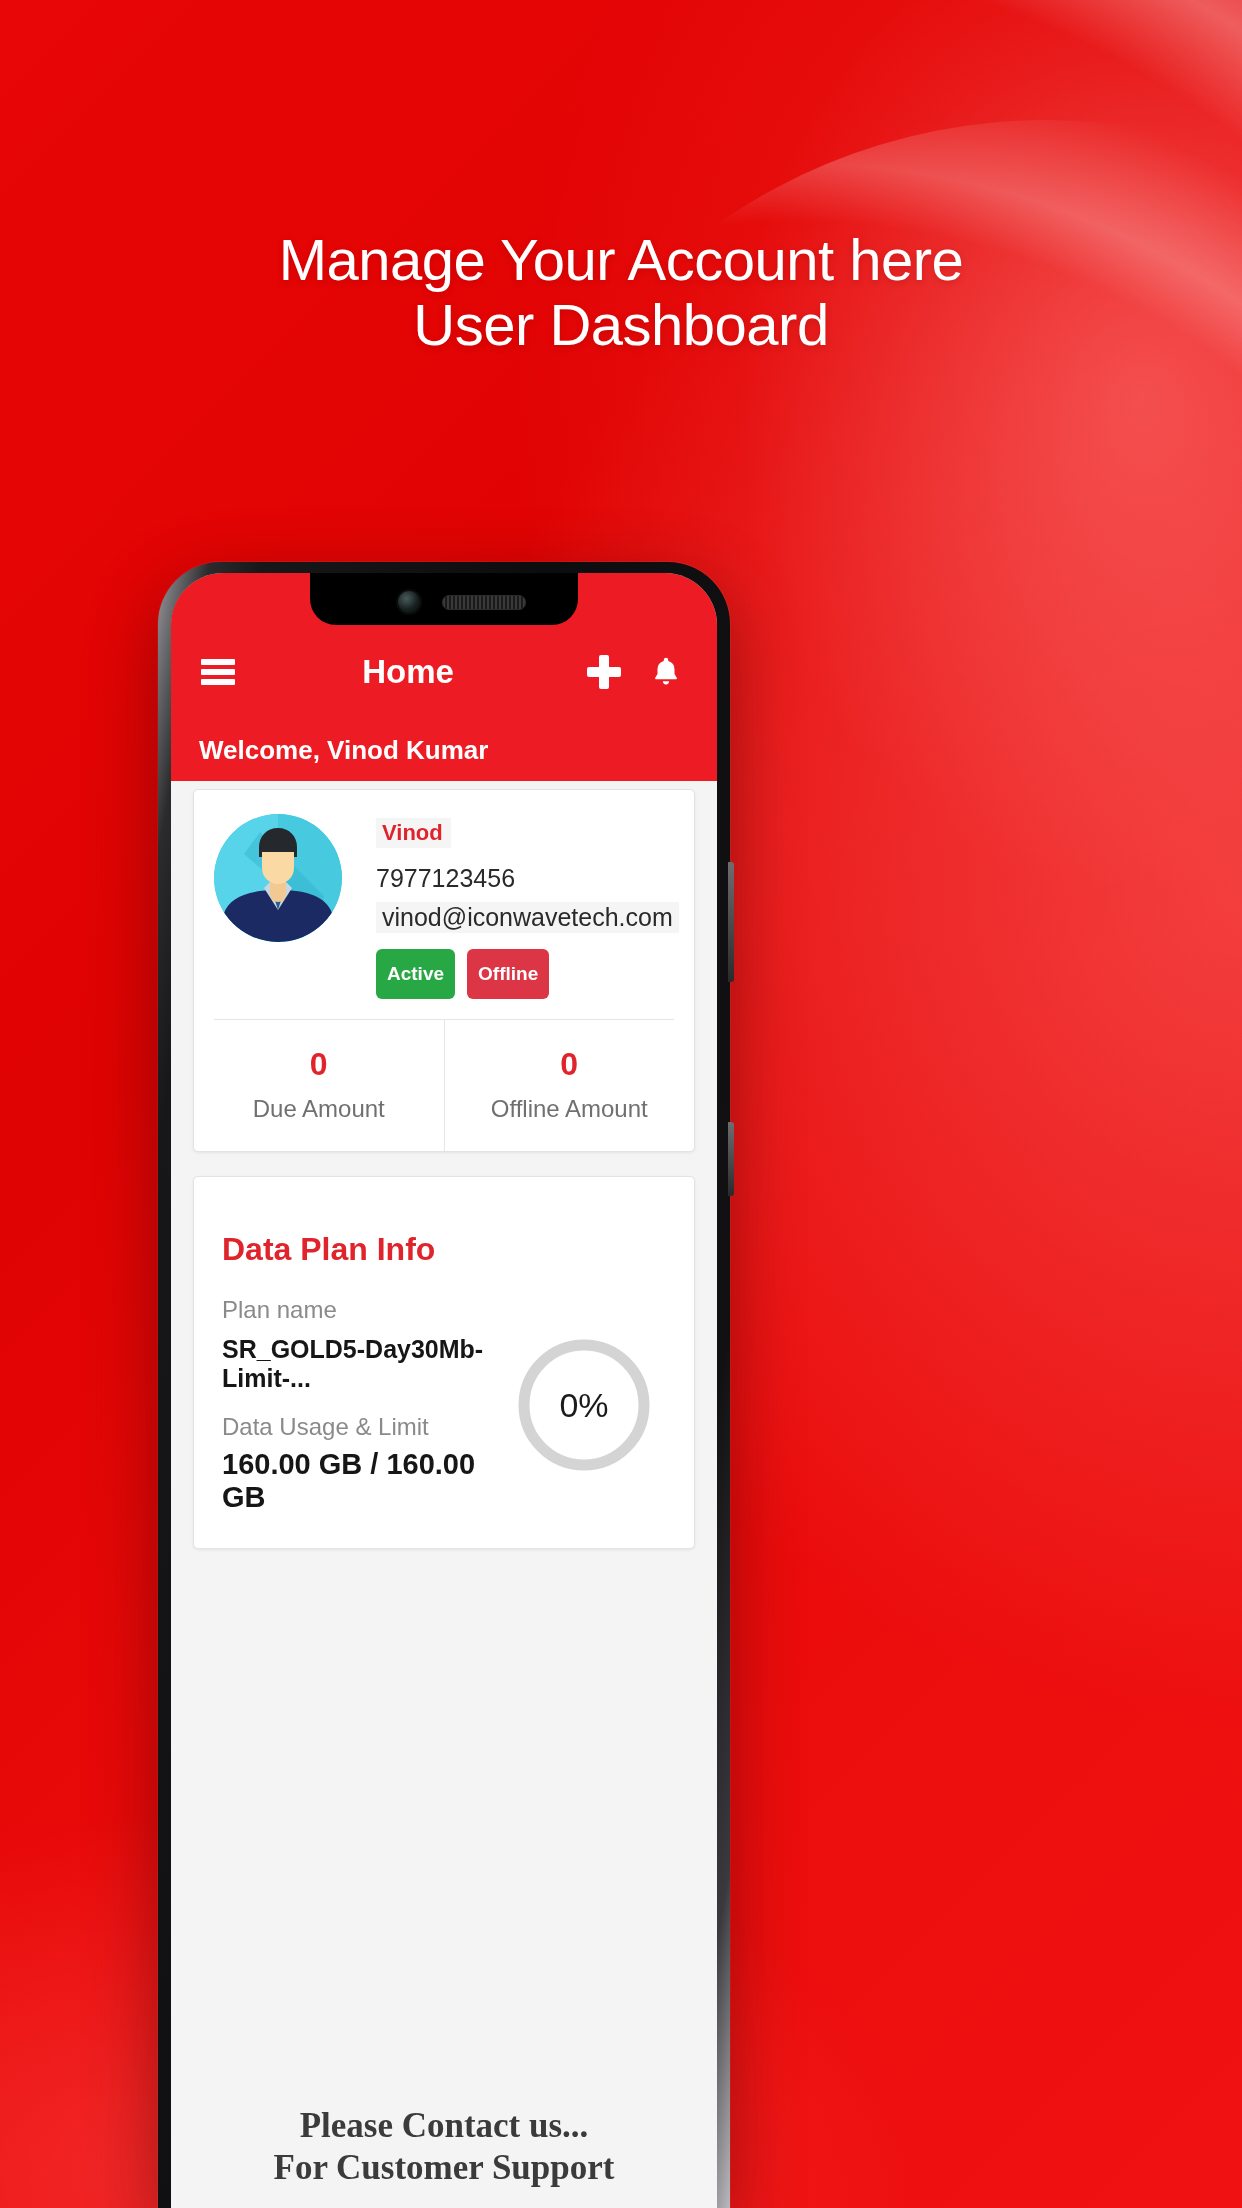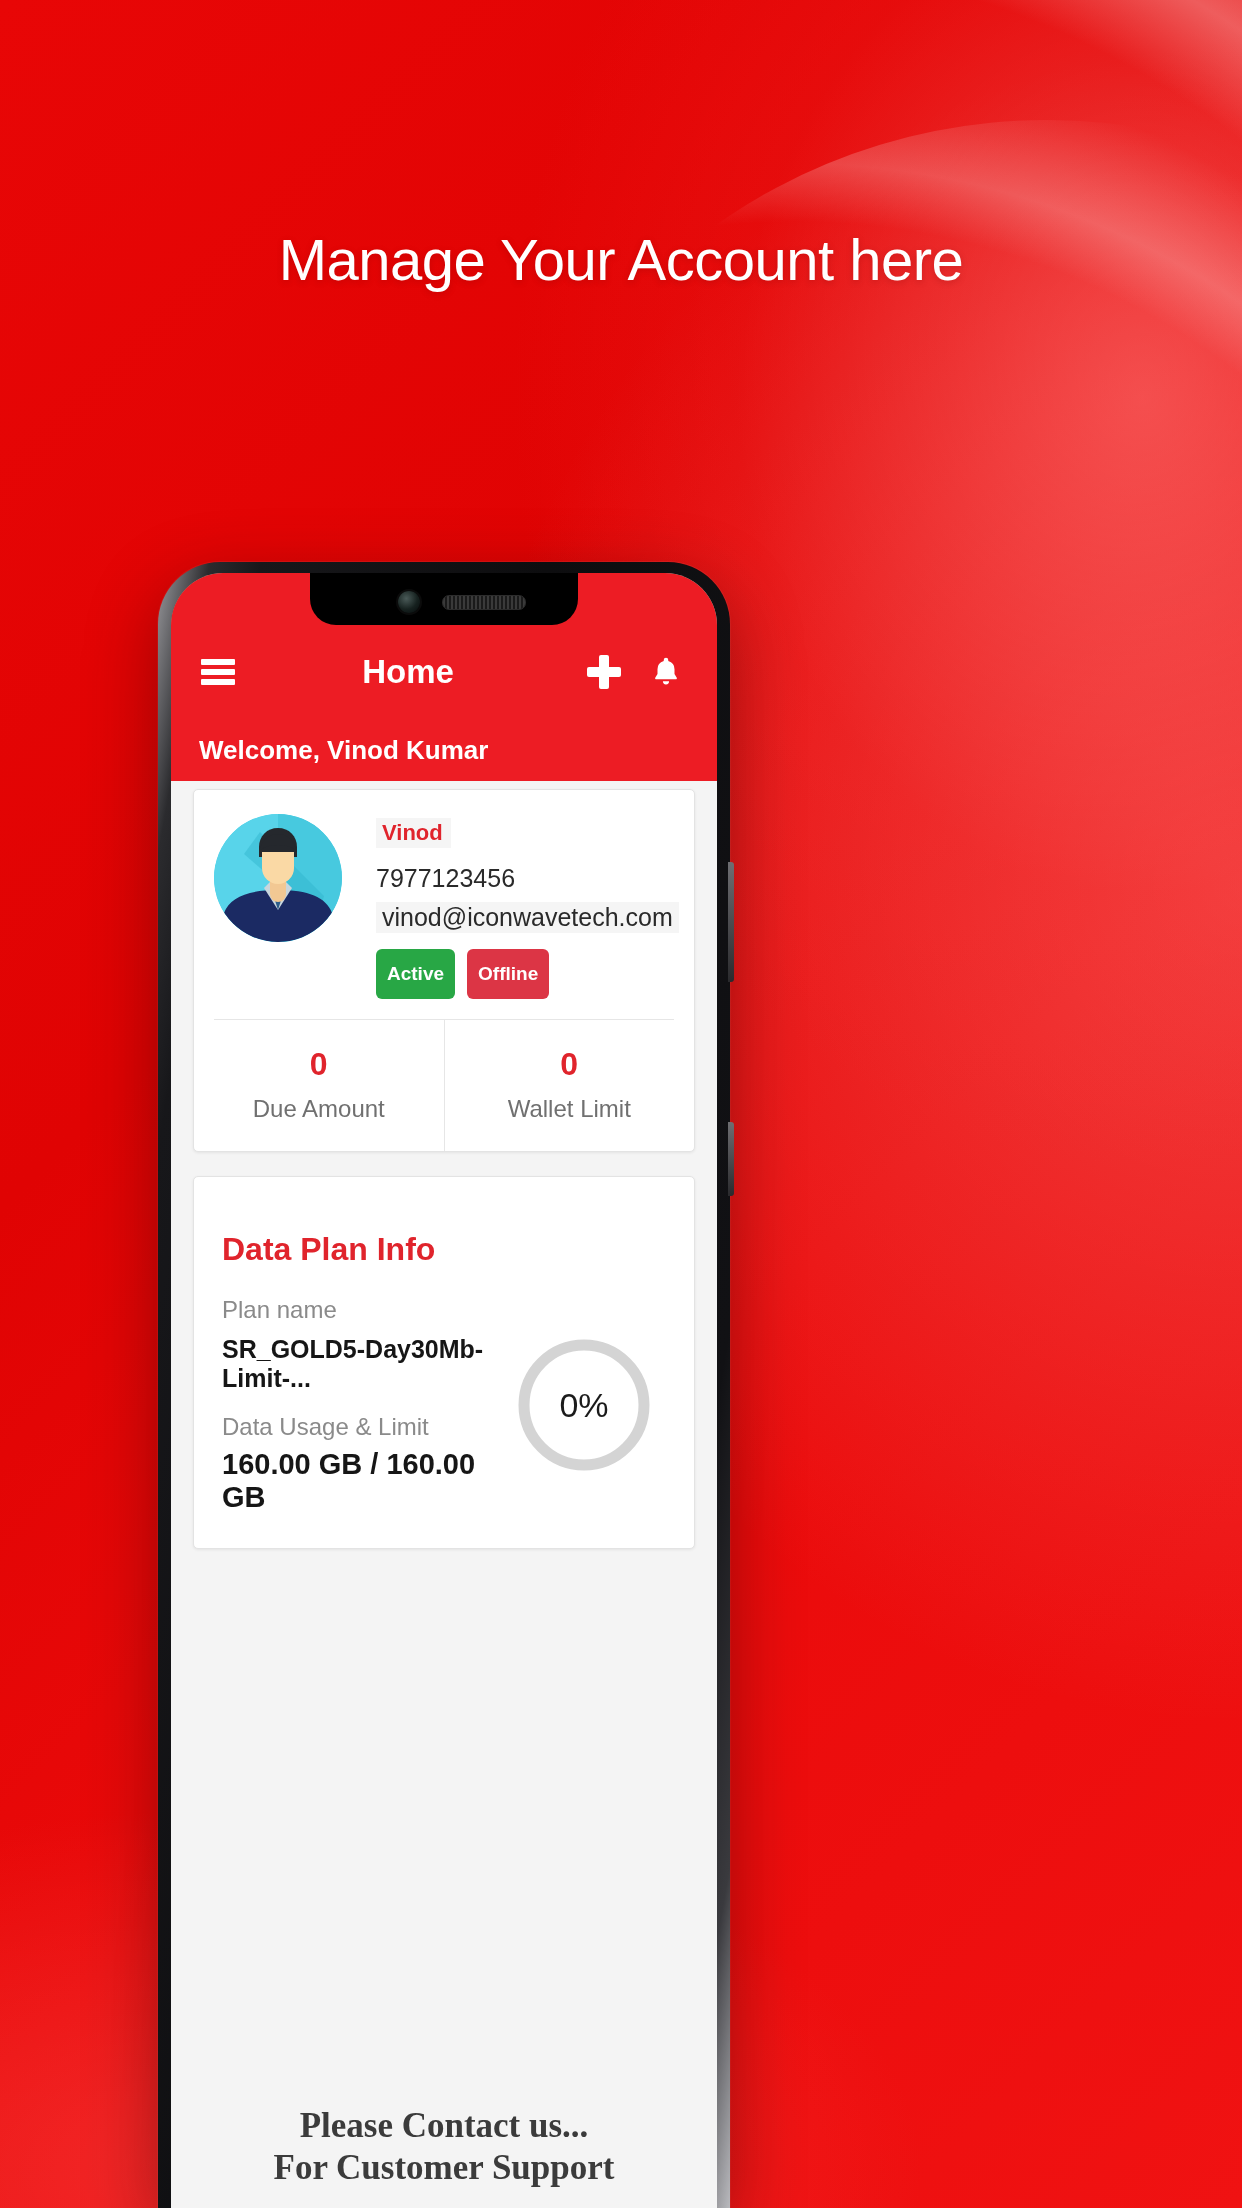--- a/index.html
+++ b/index.html
@@ -227,20 +227,21 @@
 <body>
 
 <div class="bg"></div>
 <div class="swoosh swoosh1"></div>
 <div class="swoosh swoosh2"></div>
 <div class="swoosh swoosh3"></div>
 <div class="glow-bottom"></div>
 
 <div class="headline">
   <span class="l1">Manage Your Account here</span>
+  <span class="l2">User Dashboard</span>
 </div>
 
 <div class="phone">
   <div class="phone-frame"></div>
   <div class="btn-right" style="top:300px;height:120px;"></div>
   <div class="btn-right" style="top:560px;height:74px;"></div>
 
   <div class="phone-inner">
     <div class="screen">
 
@@ -300,21 +301,21 @@
             </div>
           </div>
           <div class="divider"></div>
           <div class="amounts">
             <div class="amount-cell">
               <div class="amount-val">0</div>
               <div class="amount-lbl">Due Amount</div>
             </div>
             <div class="amount-cell">
               <div class="amount-val">0</div>
-              <div class="amount-lbl">Wallet Limit</div>
+              <div class="amount-lbl">Offline Amount</div>
             </div>
           </div>
         </div>
 
         <div class="card plan-card">
           <div class="plan-title">Data Plan Info</div>
           <div class="plan-body">
             <div class="plan-left">
               <div class="plan-lbl">Plan name</div>
               <div class="plan-val">SR_GOLD5-Day30Mb-Limit-...</div>

